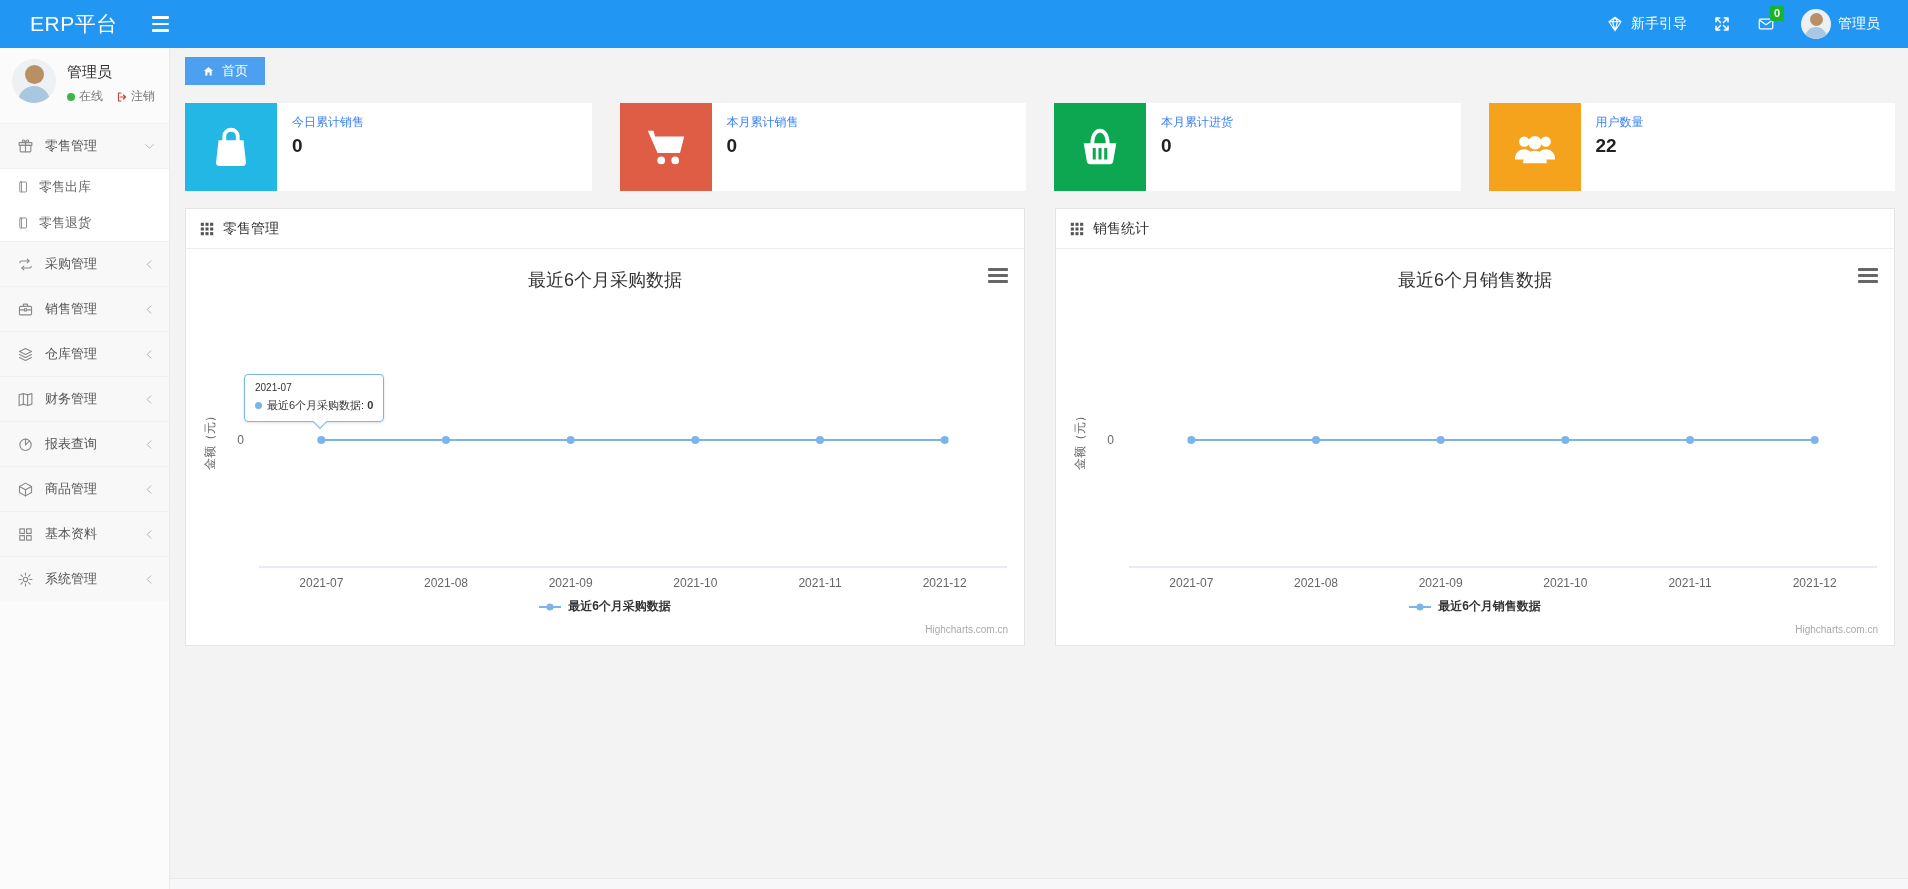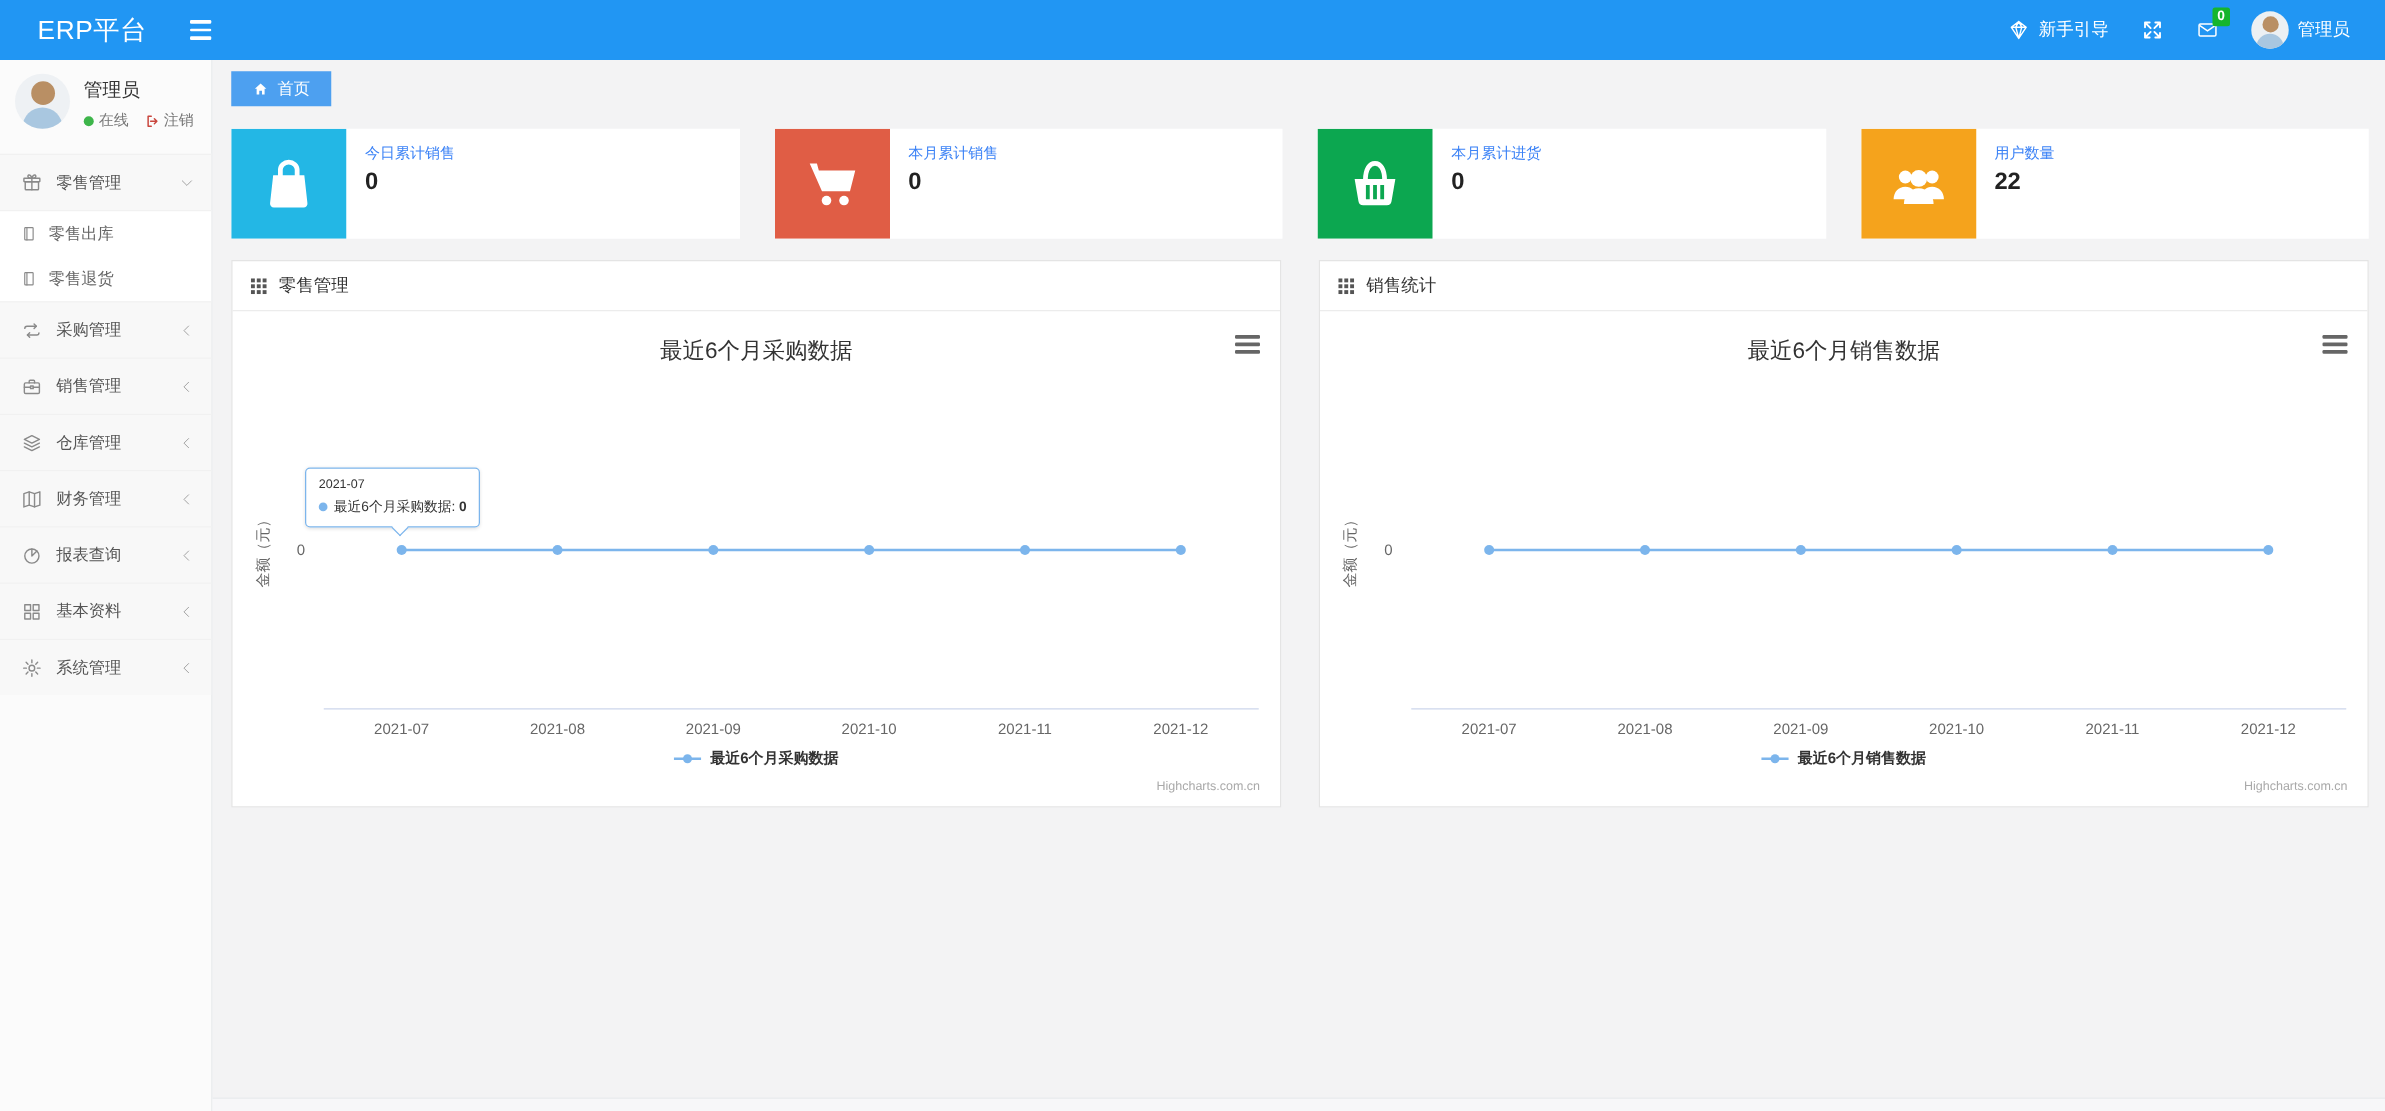--- a/index.html
+++ b/index.html
@@ -247,20 +247,34 @@
         <span class="milabel">报表查询</span>
         <span class="chev">
           <svg viewBox="0 0 24 24" fill="none" stroke="currentColor" stroke-width="1.6" stroke-linecap="round" stroke-linejoin="round">
             <path d="M15 4l-8 8 8 8"></path>
           </svg>
         </span>
       </div>
       <div class="side-item">
         <span class="mi">
           <svg viewBox="0 0 24 24" fill="none" stroke="currentColor" stroke-width="1.6" stroke-linecap="round" stroke-linejoin="round">
+            <path d="M12 3l8.5 4.8v8.4L12 21l-8.5-4.8V7.8z"></path>
+            <path d="M12 12.2L3.5 7.8M12 12.2l8.5-4.4M12 12.2V21"></path>
+          </svg>
+        </span>
+        <span class="milabel">商品管理</span>
+        <span class="chev">
+          <svg viewBox="0 0 24 24" fill="none" stroke="currentColor" stroke-width="1.6" stroke-linecap="round" stroke-linejoin="round">
+            <path d="M15 4l-8 8 8 8"></path>
+          </svg>
+        </span>
+      </div>
+      <div class="side-item">
+        <span class="mi">
+          <svg viewBox="0 0 24 24" fill="none" stroke="currentColor" stroke-width="1.6" stroke-linecap="round" stroke-linejoin="round">
             <rect x="4" y="4" width="6.5" height="6.5"></rect>
             <rect x="13.5" y="4" width="6.5" height="6.5"></rect>
             <rect x="4" y="13.5" width="6.5" height="6.5"></rect>
             <rect x="13.5" y="13.5" width="6.5" height="6.5"></rect>
           </svg>
         </span>
         <span class="milabel">基本资料</span>
         <span class="chev">
           <svg viewBox="0 0 24 24" fill="none" stroke="currentColor" stroke-width="1.6" stroke-linecap="round" stroke-linejoin="round">
             <path d="M15 4l-8 8 8 8"></path>

